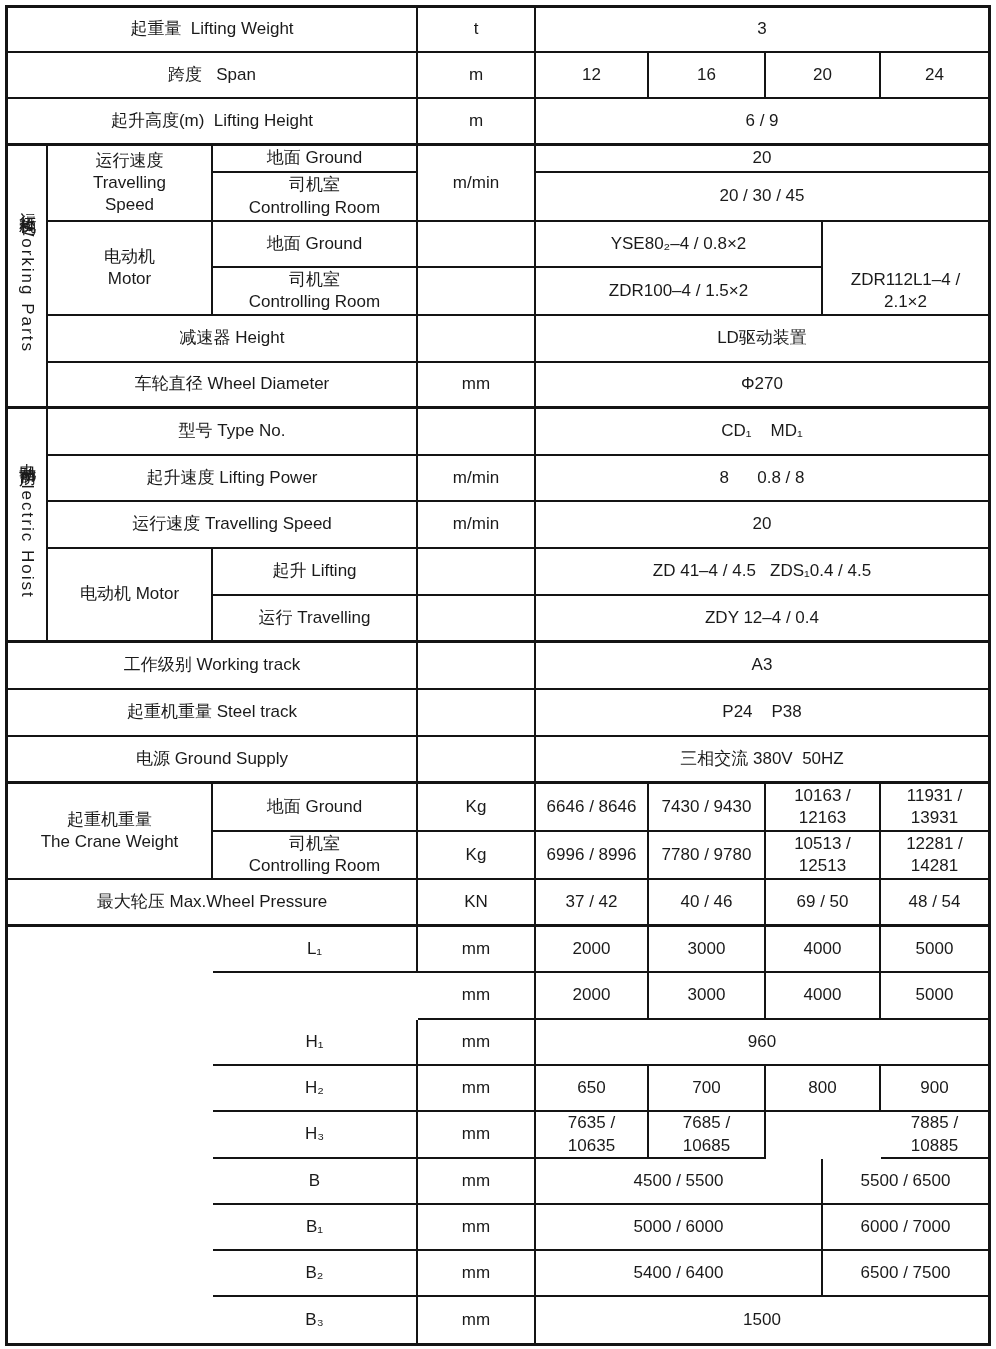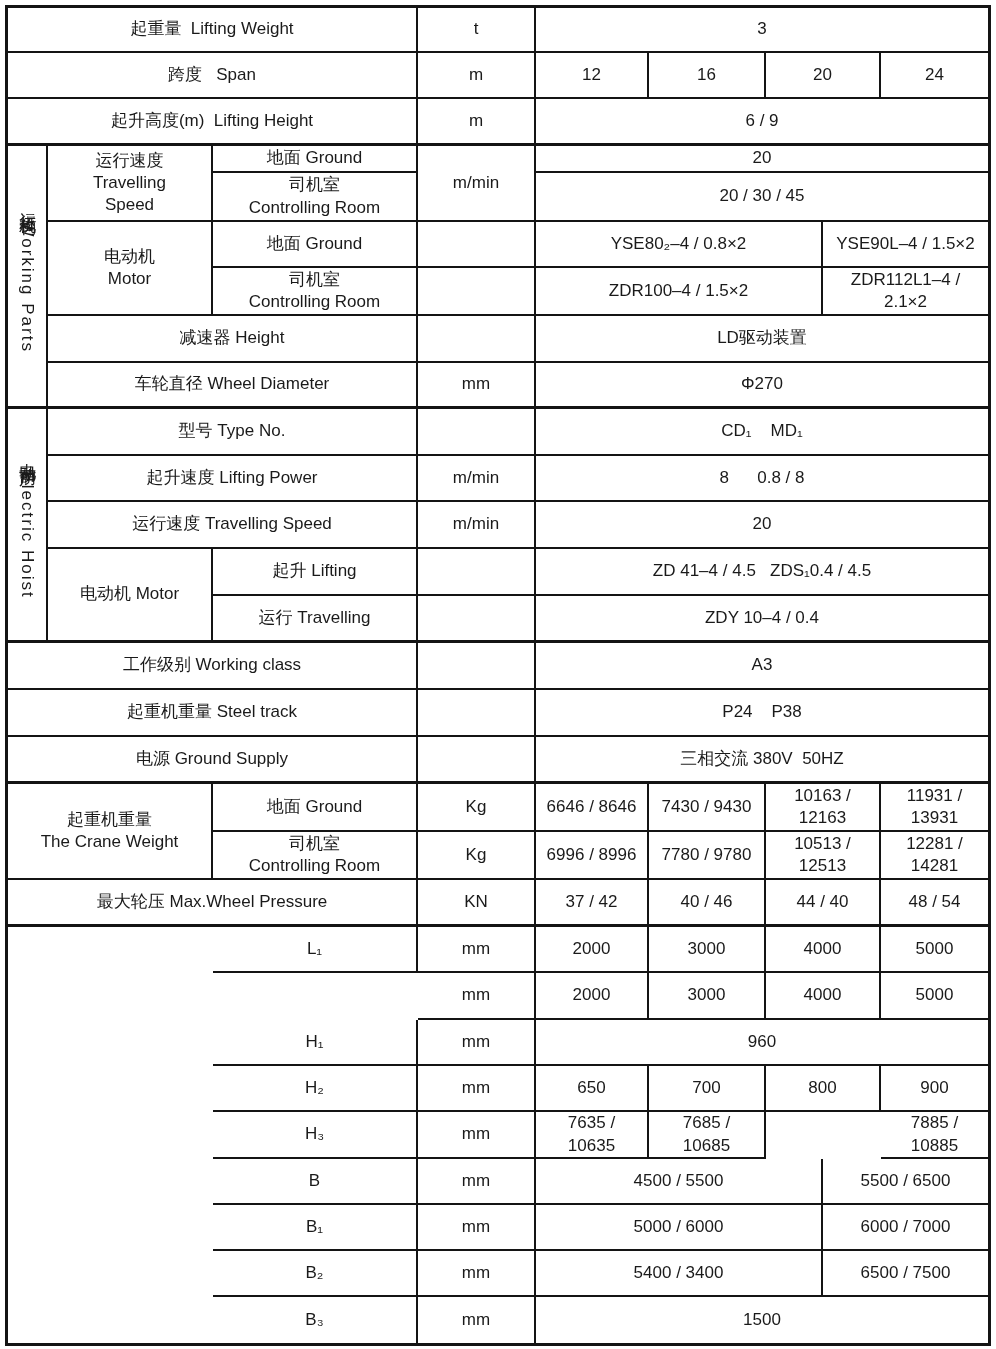--- a/index.html
+++ b/index.html
@@ -62,21 +62,20 @@
   <div class="cell er" style="grid-area:5/5/6/10">20 / 30 / 45</div>
 
   <div class="cell" style="grid-area:6/2/8/3">电动机
 Motor</div>
   <div class="cell" style="grid-area:6/3/7/4">地面 Ground</div>
   <div class="cell" style="grid-area:7/3/8/4">司机室
 Controlling Room</div>
   <div class="cell" style="grid-area:6/4/7/5"></div>
   <div class="cell" style="grid-area:7/4/8/5"></div>
   <div class="cell" style="grid-area:6/5/7/8">YSE80₂–4 / 0.8×2</div>
-  <div class="cell er" style="grid-area:6/8/7/10">YSE90L–4 / 1.5×2</div>
   <div class="cell" style="grid-area:7/5/8/8">ZDR100–4 / 1.5×2</div>
   <div class="cell er" style="grid-area:7/8/8/10">ZDR112L1–4 /
 2.1×2</div>
 
   <div class="cell" style="grid-area:8/2/9/4">减速器 Height</div>
   <div class="cell" style="grid-area:8/4/9/5"></div>
   <div class="cell er" style="grid-area:8/5/9/10">LD驱动装置</div>
 
   <div class="cell tb" style="grid-area:9/2/10/4">车轮直径 Wheel Diameter</div>
   <div class="cell tb" style="grid-area:9/4/10/5">mm</div>
@@ -95,23 +94,23 @@
   <div class="cell" style="grid-area:12/2/13/4">运行速度 Travelling Speed</div>
   <div class="cell" style="grid-area:12/4/13/5">m/min</div>
   <div class="cell er" style="grid-area:12/5/13/10">20</div>
 
   <div class="cell tb" style="grid-area:13/2/15/3">电动机 Motor</div>
   <div class="cell" style="grid-area:13/3/14/4">起升 Lifting</div>
   <div class="cell tb" style="grid-area:14/3/15/4">运行 Travelling</div>
   <div class="cell" style="grid-area:13/4/14/5"></div>
   <div class="cell tb" style="grid-area:14/4/15/5"></div>
   <div class="cell er" style="grid-area:13/5/14/10">ZD 41–4 / 4.5   ZDS₁0.4 / 4.5</div>
-  <div class="cell tb er" style="grid-area:14/5/15/10">ZDY 10–4 / 0.4</div>
-
-  <div class="cell" style="grid-area:15/1/16/4">工作级别 Working class</div>
+  <div class="cell tb er" style="grid-area:14/5/15/10">ZDY 12–4 / 0.4</div>
+
+  <div class="cell" style="grid-area:15/1/16/4">工作级别 Working track</div>
   <div class="cell" style="grid-area:15/4/16/5"></div>
   <div class="cell er" style="grid-area:15/5/16/10">A3</div>
 
   <div class="cell" style="grid-area:16/1/17/4">起重机重量 Steel track</div>
   <div class="cell" style="grid-area:16/4/17/5"></div>
   <div class="cell er" style="grid-area:16/5/17/10">P24    P38</div>
 
   <div class="cell tb" style="grid-area:17/1/18/4">电源 Ground Supply</div>
   <div class="cell tb" style="grid-area:17/4/18/5"></div>
   <div class="cell tb er" style="grid-area:17/5/18/10">三相交流 380V  50HZ</div>
@@ -133,21 +132,21 @@
   <div class="cell" style="grid-area:19/6/20/7">7780 / 9780</div>
   <div class="cell" style="grid-area:19/7/20/9">10513 /
 12513</div>
   <div class="cell er" style="grid-area:19/9/20/10">12281 /
 14281</div>
 
   <div class="cell tb" style="grid-area:20/1/21/4">最大轮压 Max.Wheel Pressure</div>
   <div class="cell tb" style="grid-area:20/4/21/5">KN</div>
   <div class="cell tb" style="grid-area:20/5/21/6">37 / 42</div>
   <div class="cell tb" style="grid-area:20/6/21/7">40 / 46</div>
-  <div class="cell tb" style="grid-area:20/7/21/9">44 / 40</div>
+  <div class="cell tb" style="grid-area:20/7/21/9">69 / 50</div>
   <div class="cell tb er" style="grid-area:20/9/21/10">48 / 54</div>
 
 
   <div class="cell" style="grid-area:21/3/22/4">L₁</div>
   <div class="cell" style="grid-area:21/4/22/5">mm</div>
   <div class="cell" style="grid-area:21/5/22/6">2000</div>
   <div class="cell" style="grid-area:21/6/22/7">3000</div>
   <div class="cell" style="grid-area:21/7/22/9">4000</div>
   <div class="cell er" style="grid-area:21/9/22/10">5000</div>
 
@@ -182,20 +181,20 @@
   <div class="cell" style="grid-area:26/5/27/8">4500 / 5500</div>
   <div class="cell er" style="grid-area:26/8/27/10">5500 / 6500</div>
 
   <div class="cell" style="grid-area:27/3/28/4">B₁</div>
   <div class="cell" style="grid-area:27/4/28/5">mm</div>
   <div class="cell" style="grid-area:27/5/28/8">5000 / 6000</div>
   <div class="cell er" style="grid-area:27/8/28/10">6000 / 7000</div>
 
   <div class="cell" style="grid-area:28/3/29/4">B₂</div>
   <div class="cell" style="grid-area:28/4/29/5">mm</div>
-  <div class="cell" style="grid-area:28/5/29/8">5400 / 3400</div>
+  <div class="cell" style="grid-area:28/5/29/8">5400 / 6400</div>
   <div class="cell er" style="grid-area:28/8/29/10">6500 / 7500</div>
 
   <div class="cell eb" style="grid-area:29/3/30/4">B₃</div>
   <div class="cell eb" style="grid-area:29/4/30/5">mm</div>
   <div class="cell eb er" style="grid-area:29/5/30/10">1500</div>
 
 </div>
 
 </body></html>

